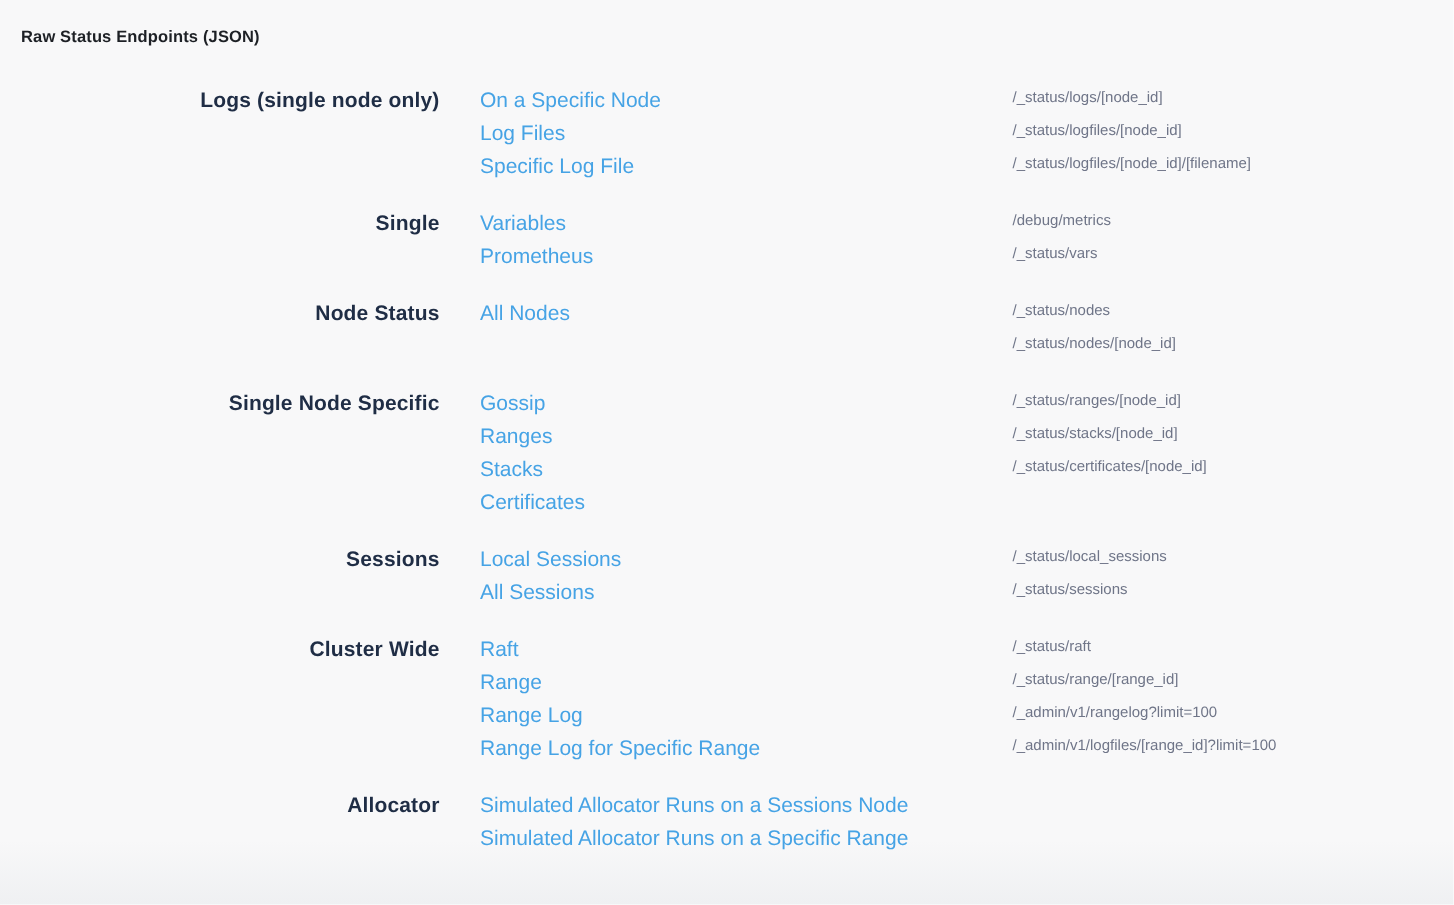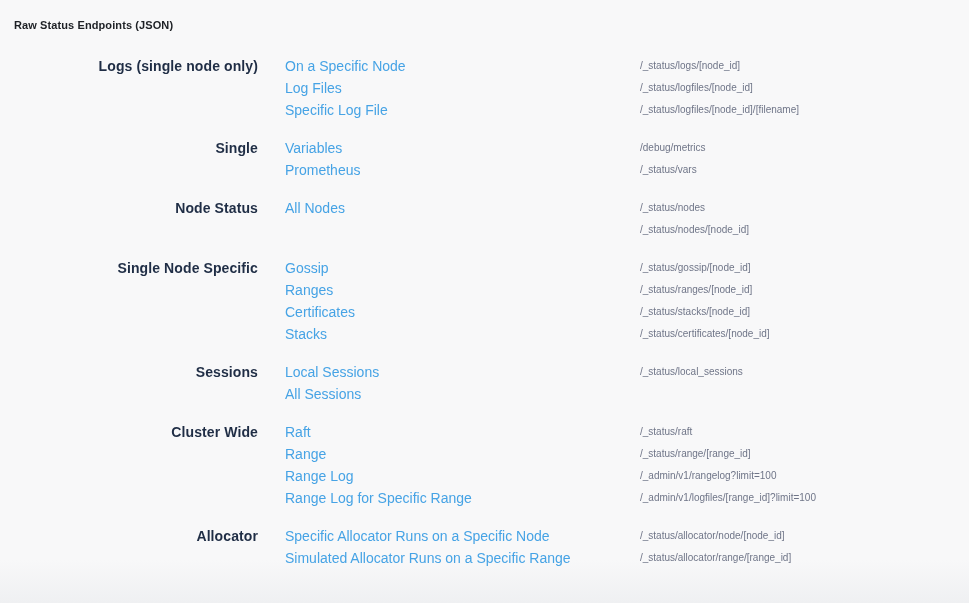--- a/index.html
+++ b/index.html
@@ -17,20 +17,21 @@
   .page-title {
     margin: 15px 0 0 14px;
     font-size: 11px;
     line-height: 21px;
     font-weight: 600;
     letter-spacing: 0.1px;
     color: var(--title, #1d2025);
   }
   .endpoints {
     margin-top: 19px;
+    padding-left: 35px;
   }
   .section {
     display: grid;
     grid-template-columns: 258px 328px 1fr;
     column-gap: 27px;
     margin-bottom: 16px;
   }
   .section-label {
     text-align: right;
     font-size: 14px;
@@ -95,39 +96,39 @@
       <div>/_status/nodes</div>
       <div>/_status/nodes/[node_id]</div>
     </div>
   </section>
 
   <section class="section">
     <div class="section-label">Single Node Specific</div>
     <div class="links">
       <a href="#">Gossip</a>
       <a href="#">Ranges</a>
+      <a href="#">Stacks</a>
       <a href="#">Certificates</a>
-      <a href="#">Stacks</a>
     </div>
     <div class="paths">
-      <div>/_status/gossip/[node_id]</div>
       <div>/_status/ranges/[node_id]</div>
       <div>/_status/stacks/[node_id]</div>
       <div>/_status/certificates/[node_id]</div>
     </div>
   </section>
 
   <section class="section">
     <div class="section-label">Sessions</div>
     <div class="links">
       <a href="#">Local Sessions</a>
       <a href="#">All Sessions</a>
     </div>
     <div class="paths">
       <div>/_status/local_sessions</div>
+      <div>/_status/sessions</div>
     </div>
   </section>
 
   <section class="section">
     <div class="section-label">Cluster Wide</div>
     <div class="links">
       <a href="#">Raft</a>
       <a href="#">Range</a>
       <a href="#">Range Log</a>
       <a href="#">Range Log for Specific Range</a>
@@ -136,22 +137,18 @@
       <div>/_status/raft</div>
       <div>/_status/range/[range_id]</div>
       <div>/_admin/v1/rangelog?limit=100</div>
       <div>/_admin/v1/logfiles/[range_id]?limit=100</div>
     </div>
   </section>
 
   <section class="section">
     <div class="section-label">Allocator</div>
     <div class="links">
-      <a href="#">Specific Allocator Runs on a Specific Node</a>
+      <a href="#">Simulated Allocator Runs on a Sessions Node</a>
       <a href="#">Simulated Allocator Runs on a Specific Range</a>
-    </div>
-    <div class="paths">
-      <div>/_status/allocator/node/[node_id]</div>
-      <div>/_status/allocator/range/[range_id]</div>
     </div>
   </section>
 
 </div>
 
 </body></html>

